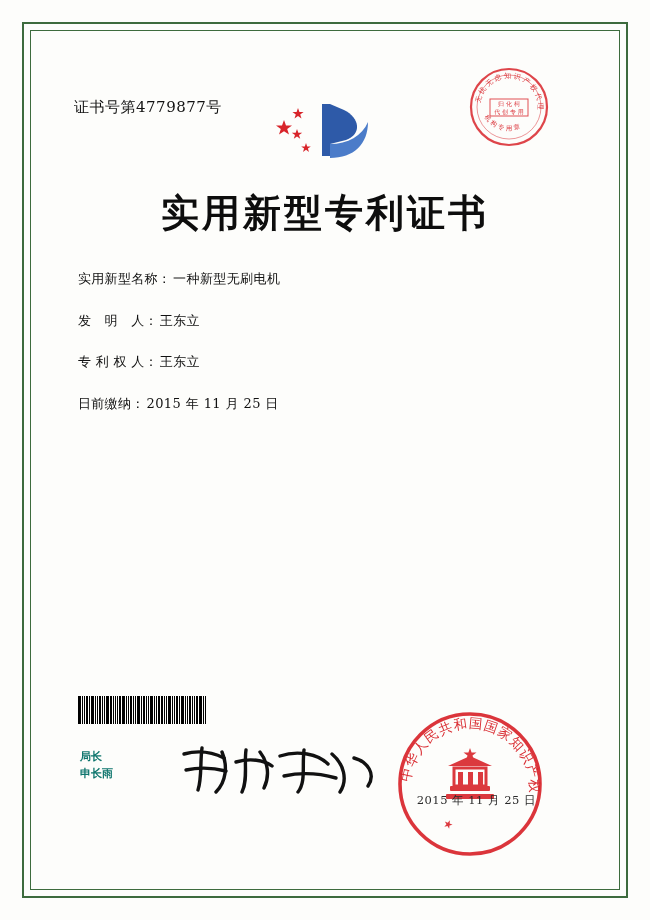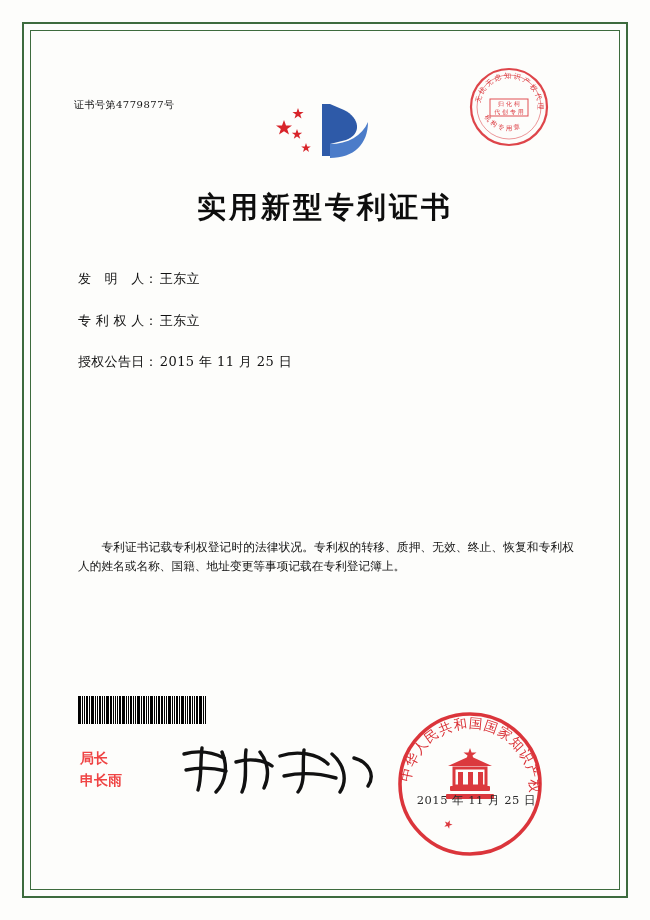--- a/index.html
+++ b/index.html
@@ -49,21 +49,21 @@
     right: 52px;
     bottom: 46px;
   }
 
   
   .cert-no {
     position: absolute;
     left: 22px;
     top: 50px;
     font-family: "DejaVu Serif", "Liberation Serif", serif;
-    font-size: 10px;
+    font-size: 15px;
     letter-spacing: 0.5px;
     color: #111;
   }
 
   
   .seal-top {
     position: absolute;
     right: 48px;
     top: 18px;
     width: 82px;
@@ -82,21 +82,21 @@
 
   
   .title {
     position: absolute;
     left: 0;
     right: 0;
     top: 140px;
     text-align: center;
     font-family: "DejaVu Serif", "Liberation Serif", serif;
     font-weight: bold;
-    font-size: 29px;
+    font-size: 38px;
     letter-spacing: 3px;
     color: #0d0d0d;
   }
 
   
   .fields {
     position: absolute;
     left: 26px;
     right: 20px;
     top: 222px;
@@ -151,24 +151,24 @@
     margin-right: 1px;
     vertical-align: top;
   }
 
   
   .director {
     position: absolute;
     left: 28px;
     top: 700px;
     font-family: "DejaVu Serif", "Liberation Serif", serif;
-    font-size: 14px;
+    font-size: 11px;
     font-weight: bold;
     line-height: 1.55;
-    color: #ef4444;
+    color: #0f766e;
   }
 
   .signature {
     position: absolute;
     left: 120px;
     top: 692px;
     width: 215px;
     height: 60px;
   }
 
@@ -245,35 +245,38 @@
         <path d="M 52 8 L 60 8 L 60 60 L 52 60 Z" fill="#2e5aa8"></path>
         <path d="M 60 8 L 74 14 C 90 22 92 38 76 44 L 60 48 Z" fill="#2e5aa8"></path>
         <path d="M 60 48 C 78 48 92 40 98 26 C 98 48 84 62 60 62 Z" fill="#4b7cc9"></path>
       </svg>
     </div>
 
     <div class="title">实用新型专利证书</div>
 
     <div class="fields">
       <div class="field-row">
+        <span class="field-label">实用新型名称：</span>
+        <span class="field-value">一种新型无刷电机</span>
+      </div>
+      <div class="field-row">
         <span class="field-label">发　明　人：</span>
         <span class="field-value">王东立</span>
       </div>
       <div class="field-row">
         <span class="field-label">专 利 权 人：</span>
         <span class="field-value">王东立</span>
       </div>
       <div class="field-row">
-        <span class="field-label">授权公告日：</span>
+        <span class="field-label">日前缴纳：</span>
         <span class="field-value">2015 年 11 月 25 日</span>
       </div>
     </div>
 
     <div class="body-text">
-      <p>专利证书记载专利权登记时的法律状况。专利权的转移、质押、无效、终止、恢复和专利权人的姓名或名称、国籍、地址变更等事项记载在专利登记簿上。</p>
     </div>
 
     <div class="barcode" id="barcode-host"><span style="width:3px"></span><span style="width:1px"></span><span style="width:1px"></span><span style="width:2px"></span><span style="width:1px"></span><span style="width:3px"></span><span style="width:1px"></span><span style="width:1px"></span><span style="width:2px"></span><span style="width:1px"></span><span style="width:1px"></span><span style="width:3px"></span><span style="width:2px"></span><span style="width:1px"></span><span style="width:1px"></span><span style="width:1px"></span><span style="width:2px"></span><span style="width:3px"></span><span style="width:1px"></span><span style="width:1px"></span><span style="width:2px"></span><span style="width:1px"></span><span style="width:1px"></span><span style="width:3px"></span><span style="width:1px"></span><span style="width:2px"></span><span style="width:1px"></span><span style="width:1px"></span><span style="width:3px"></span><span style="width:1px"></span><span style="width:1px"></span><span style="width:2px"></span><span style="width:2px"></span><span style="width:1px"></span><span style="width:1px"></span><span style="width:3px"></span><span style="width:1px"></span><span style="width:1px"></span><span style="width:2px"></span><span style="width:1px"></span><span style="width:3px"></span><span style="width:1px"></span><span style="width:1px"></span><span style="width:2px"></span><span style="width:1px"></span><span style="width:1px"></span><span style="width:2px"></span><span style="width:3px"></span><span style="width:1px"></span><span style="width:1px"></span></div>
 
     <div class="director">
       <div>局长</div>
       <div>申长雨</div>
     </div>
 
     <div class="signature">

